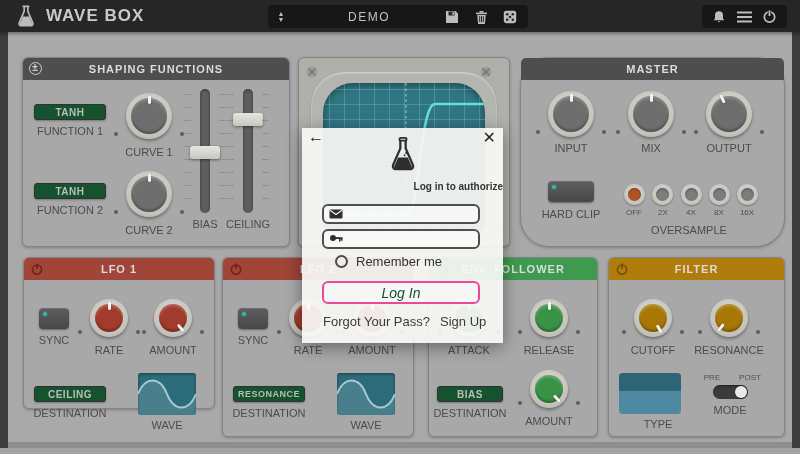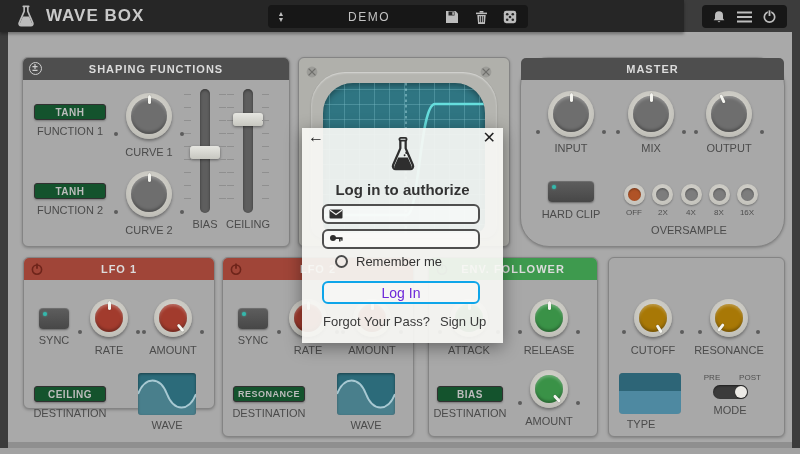--- a/index.html
+++ b/index.html
@@ -1,21 +1,21 @@
 <!DOCTYPE html>
 <html><head>
 <meta charset="utf-8">
 <style>
   * { margin:0; padding:0; box-sizing:border-box; }
   html,body { width:800px; height:454px; overflow:hidden; background:#3c3c3c;
     font-family:"Liberation Sans","DejaVu Sans",sans-serif; }
   #app { position:relative; width:800px; height:454px; background:#3c3c3c; }
 
   
-  .topbar { position:absolute; left:0; top:0; width:684px; height:32px; background:#262626;
+  .topbar { position:absolute; left:0; top:0; width:800px; height:32px; background:#262626;
     box-shadow:0 2px 3px rgba(0,0,0,.35); z-index:5; }
   .logo { position:absolute; left:15px; top:3px; }
   .app-title { position:absolute; left:46px; top:6px; font-size:17px; font-weight:bold;
     color:#c9c9c9; letter-spacing:1px; }
   .preset-bar { position:absolute; left:268px; top:5px; width:260px; height:23px;
     background:#171717; border-radius:4px; display:flex; align-items:center; }
   .preset-arrows { display:flex; flex-direction:column; align-items:center; width:26px;
     color:#bdbdbd; font-size:7px; line-height:6px; cursor:pointer; }
   .preset-name { flex:1; text-align:center; color:#c3c3c3; font-size:12px; letter-spacing:1.5px; }
   .preset-icons { display:flex; gap:13px; padding-right:10px; align-items:center; }
@@ -104,34 +104,34 @@
     box-shadow:inset 0 1px 2px rgba(0,0,0,.5); cursor:pointer; }
   .toggle::after { content:''; position:absolute; right:1px; top:1px; width:12px; height:12px;
     border-radius:50%; background:#eceae6; box-shadow:0 1px 1px rgba(0,0,0,.4); }
 
   
   .modal { position:absolute; left:302px; top:128px; width:201px; height:215px;
     background:rgba(247,247,244,.93); box-shadow:0 4px 16px rgba(0,0,0,.4); z-index:50; }
   .modal .back { position:absolute; left:6px; top:0px; font-size:16px; font-weight:bold; color:#222; cursor:pointer; }
   .modal .close { position:absolute; right:7px; top:0px; font-size:16px; font-weight:bold; color:#222; cursor:pointer; }
   .modal .flask { position:absolute; left:50%; top:8px; transform:translateX(-50%); }
-  .modal .title { position:absolute; left:0; top:53px; width:100%; text-align:center;
-    font-size:15px; font-weight:bold; color:#333; }
+  .modal .title { position:absolute; left:0; top:53px; width:100%; text-align:right;
+    font-size:10px; font-weight:bold; color:#333; }
   .field { position:absolute; left:20px; width:158px; height:20px; border:2px solid #4f4f4f;
     border-radius:6px; background:rgba(255,255,255,.5); display:flex; align-items:center; }
   .field svg { margin-left:5px; flex:0 0 auto; }
   .field input { flex:1; min-width:0; border:none; outline:none; background:transparent;
     font-size:12px; color:#555; padding:0 4px; font-family:inherit; }
   .field input::placeholder { color:#8a8a8a; }
   .remember { position:absolute; left:25px; top:126px; display:flex; align-items:center; cursor:pointer; }
   .radio { width:13px; height:13px; border:2px solid #4a4a4a; border-radius:50%; background:transparent; }
   .remember span { margin-left:8px; font-size:13px; color:#333; }
   .login-btn { position:absolute; left:20px; top:153px; width:158px; height:23px;
-    border:2px solid #0ea5e9; border-radius:6px; background:rgba(255,255,255,.35);
-    font-size:14px; color:#6d28d9; font-family:inherit; cursor:pointer; }
+    border:2px solid #ec4899; border-radius:6px; background:rgba(255,255,255,.35);
+    font-size:14px; color:#14532d; font-family:inherit; cursor:pointer;font-style:italic; }
   .mlink { position:absolute; top:186px; font-size:13px; color:#3a3a3a; cursor:pointer; }
 </style>
 </head>
 <body>
 
 <div id="app">
 
   <div class="topbar">
     <span class="logo">
       <svg width="22" height="26" viewBox="0 0 24 28">
@@ -397,35 +397,44 @@
     <div class="dbtn" style="left:8px; top:128px; width:66px; height:16px;">BIAS</div>
     <div class="lbl" style="left:-8px; top:149px; width:98px;">DESTINATION</div>
     <div class="knob" style="left:101px; top:112px; width:38px; height:38px;">
       <div class="face face-green"></div>
         <div class="ptr" style="transform:rotate(138deg);"></div>
     </div>
     <div class="lbl" style="left:80px; top:157px; width:80px;">AMOUNT</div>
   </div>
 
   <div class="panel" style="left:608px; top:257px; width:177px; height:180px;">
+    <div class="phdr" style="background:#b07c0c;">
+      <span class="hdr-icon">
+        <svg viewBox="0 0 14 14" width="14" height="14">
+            <circle cx="7" cy="7.6" r="4.6" fill="none" stroke="#70500a" stroke-width="1.6"></circle>
+            <line x1="7" y1="1.6" x2="7" y2="6.8" stroke="#70500a" stroke-width="1.8"></line>
+          </svg>
+      </span>
+      <span>FILTER</span>
+    </div>
     <div class="knob" style="left:25px; top:41px; width:38px; height:38px;">
       <div class="face face-gold"></div>
         <div class="ptr" style="transform:rotate(148deg);"></div>
     </div>
     <div class="knob" style="left:101px; top:41px; width:38px; height:38px;">
       <div class="face face-gold"></div>
         <div class="ptr" style="transform:rotate(-142deg);"></div>
     </div>
     <div class="lbl" style="left:4px; top:86px; width:80px;">CUTOFF</div>
     <div class="lbl" style="left:80px; top:86px; width:80px;">RESONANCE</div>
     <div class="typebox" style="left:10px; top:115px; width:62px; height:41px;">
       <div class="t-top"></div>
         <div class="t-bot"></div>
     </div>
-    <div class="lbl" style="left:2px; top:160px; width:60px;">TYPE</div>
+    <div class="lbl" style="left:19px; top:160px; width:60px;">TYPE</div>
     <div class="lbl-sm" style="left:88px; top:115px; width:30px;">PRE</div>
     <div class="lbl-sm" style="left:126px; top:115px; width:30px;">POST</div>
     <div class="toggle" style="left:104px; top:127px;"></div>
     <div class="lbl" style="left:101px; top:146px; width:40px;">MODE</div>
   </div>
 
   <div class="modal">
     <span class="back">←</span>
     <span class="close">✕</span>
     <span class="flask">

